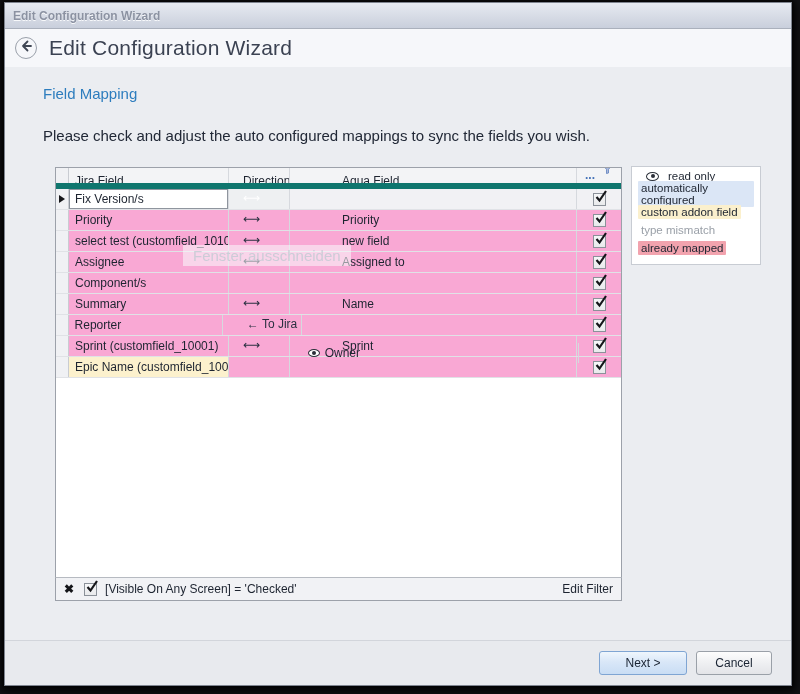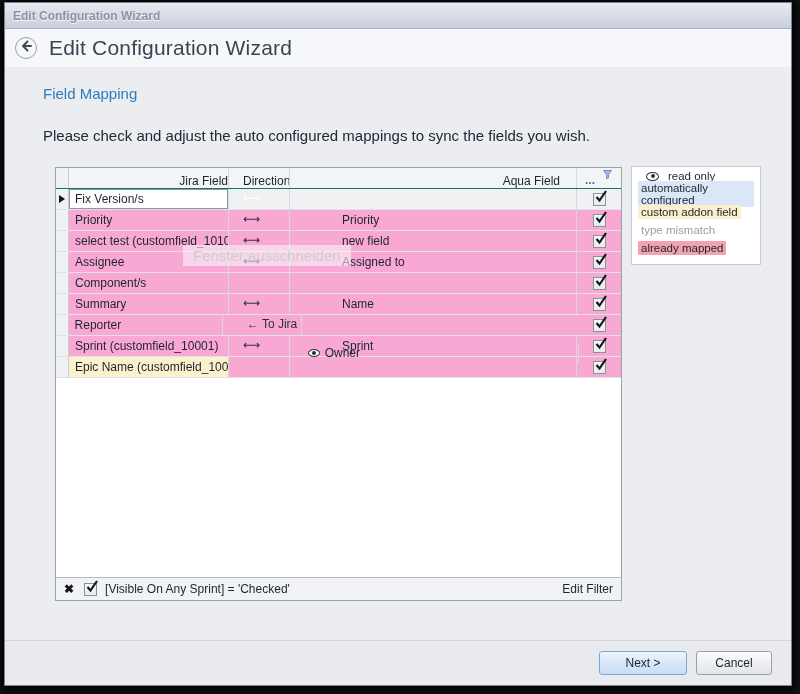--- a/index.html
+++ b/index.html
@@ -46,21 +46,21 @@
   }
   .instruction {
     position:absolute; left:38px; top:124px;
     font-size:15px; color:#212836;
   }
   
   .tablewrap {
     position:absolute; left:50px; top:164px; width:567px; height:434px;
     background:#ffffff; border:1px solid #9ca1aa;
   }
-  .grid-header { display:flex; height:21px; background:#f3f4f6; border-bottom:1px solid #0f766e;text-align:right; }
+  .grid-header { display:flex; height:21px; background:#f3f4f6; border-bottom:6px solid #0f766e; }
   .grid-header .cell { font-size:12px; color:#1d2430; line-height:20px; }
   .row { display:flex; height:21px; border-bottom:1px solid #e0e2e6; background:#f9a8d4; }
   .cell { overflow:hidden; white-space:nowrap; border-right:1px solid #d6d9de; height:100%; }
   .c-ind   { width:13px; background:#f0f1f4; border-right:1px solid #c9ccd2; position:relative; }
   .c-jira  { width:160px; padding:3px 0 0 6px; font-size:12px; }
   .c-dir   { width:61px;  padding:2px 0 0 14px; font-size:12px; color:#2a3040; }
   .c-aqua  { width:287px; padding:3px 16px 0 52px; font-size:12px; }
   .c-check { width:44px; border-right:none; display:flex; align-items:center; justify-content:center; }
   .grid-header .c-jira, .grid-header .c-dir, .grid-header .c-aqua { padding-top:3px; }
   .grid-header .c-check { justify-content:flex-start; padding-left:8px; gap:8px; align-items:flex-end; padding-bottom:3px; }
@@ -296,21 +296,21 @@
         </div>
       </div>
 
     <div class="filterbar">
       <span class="clear">✖</span>
       <span class="cb">
         <svg width="14" height="13" viewBox="0 0 14 13">
             <path d="M2.5 7 L5.5 10.5 L12 1" stroke="#15161a" stroke-width="2.2" fill="none"></path>
           </svg>
       </span>
-      <span class="ftext">[Visible On Any Sprint] = 'Checked'</span>
+      <span class="ftext">[Visible On Any Screen] = 'Checked'</span>
       <span class="editfilter">Edit Filter</span>
     </div>
   </div>
 
   <div class="ghost">Fenster ausschneiden</div>
 
   <div class="legend" id="legend">
       <div class="litem l-readonly">
         <span class="eye"></span>
         <span class="ltext" style="color: rgb(29, 36, 48);">read only</span>

